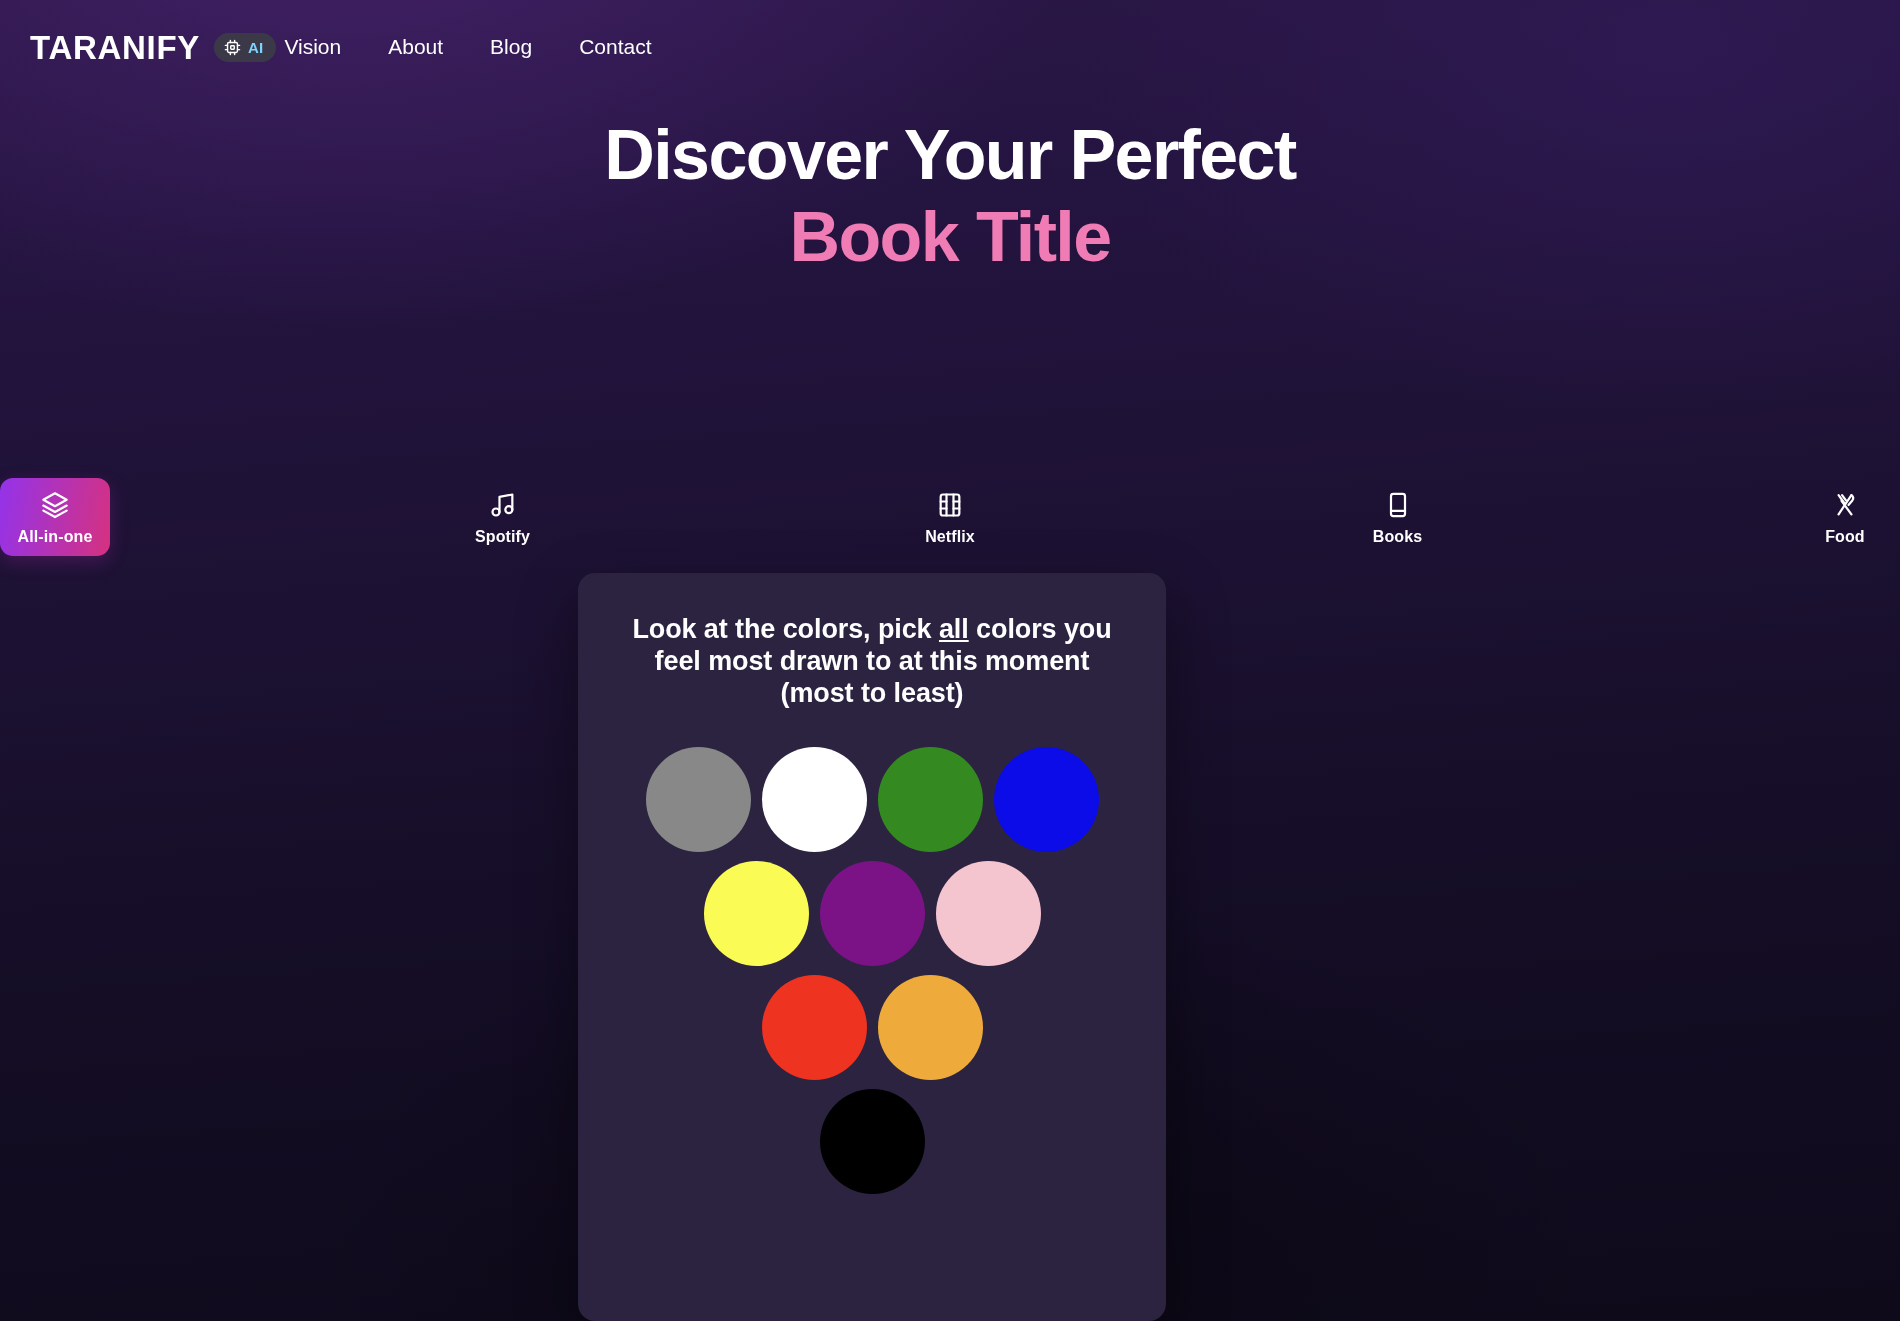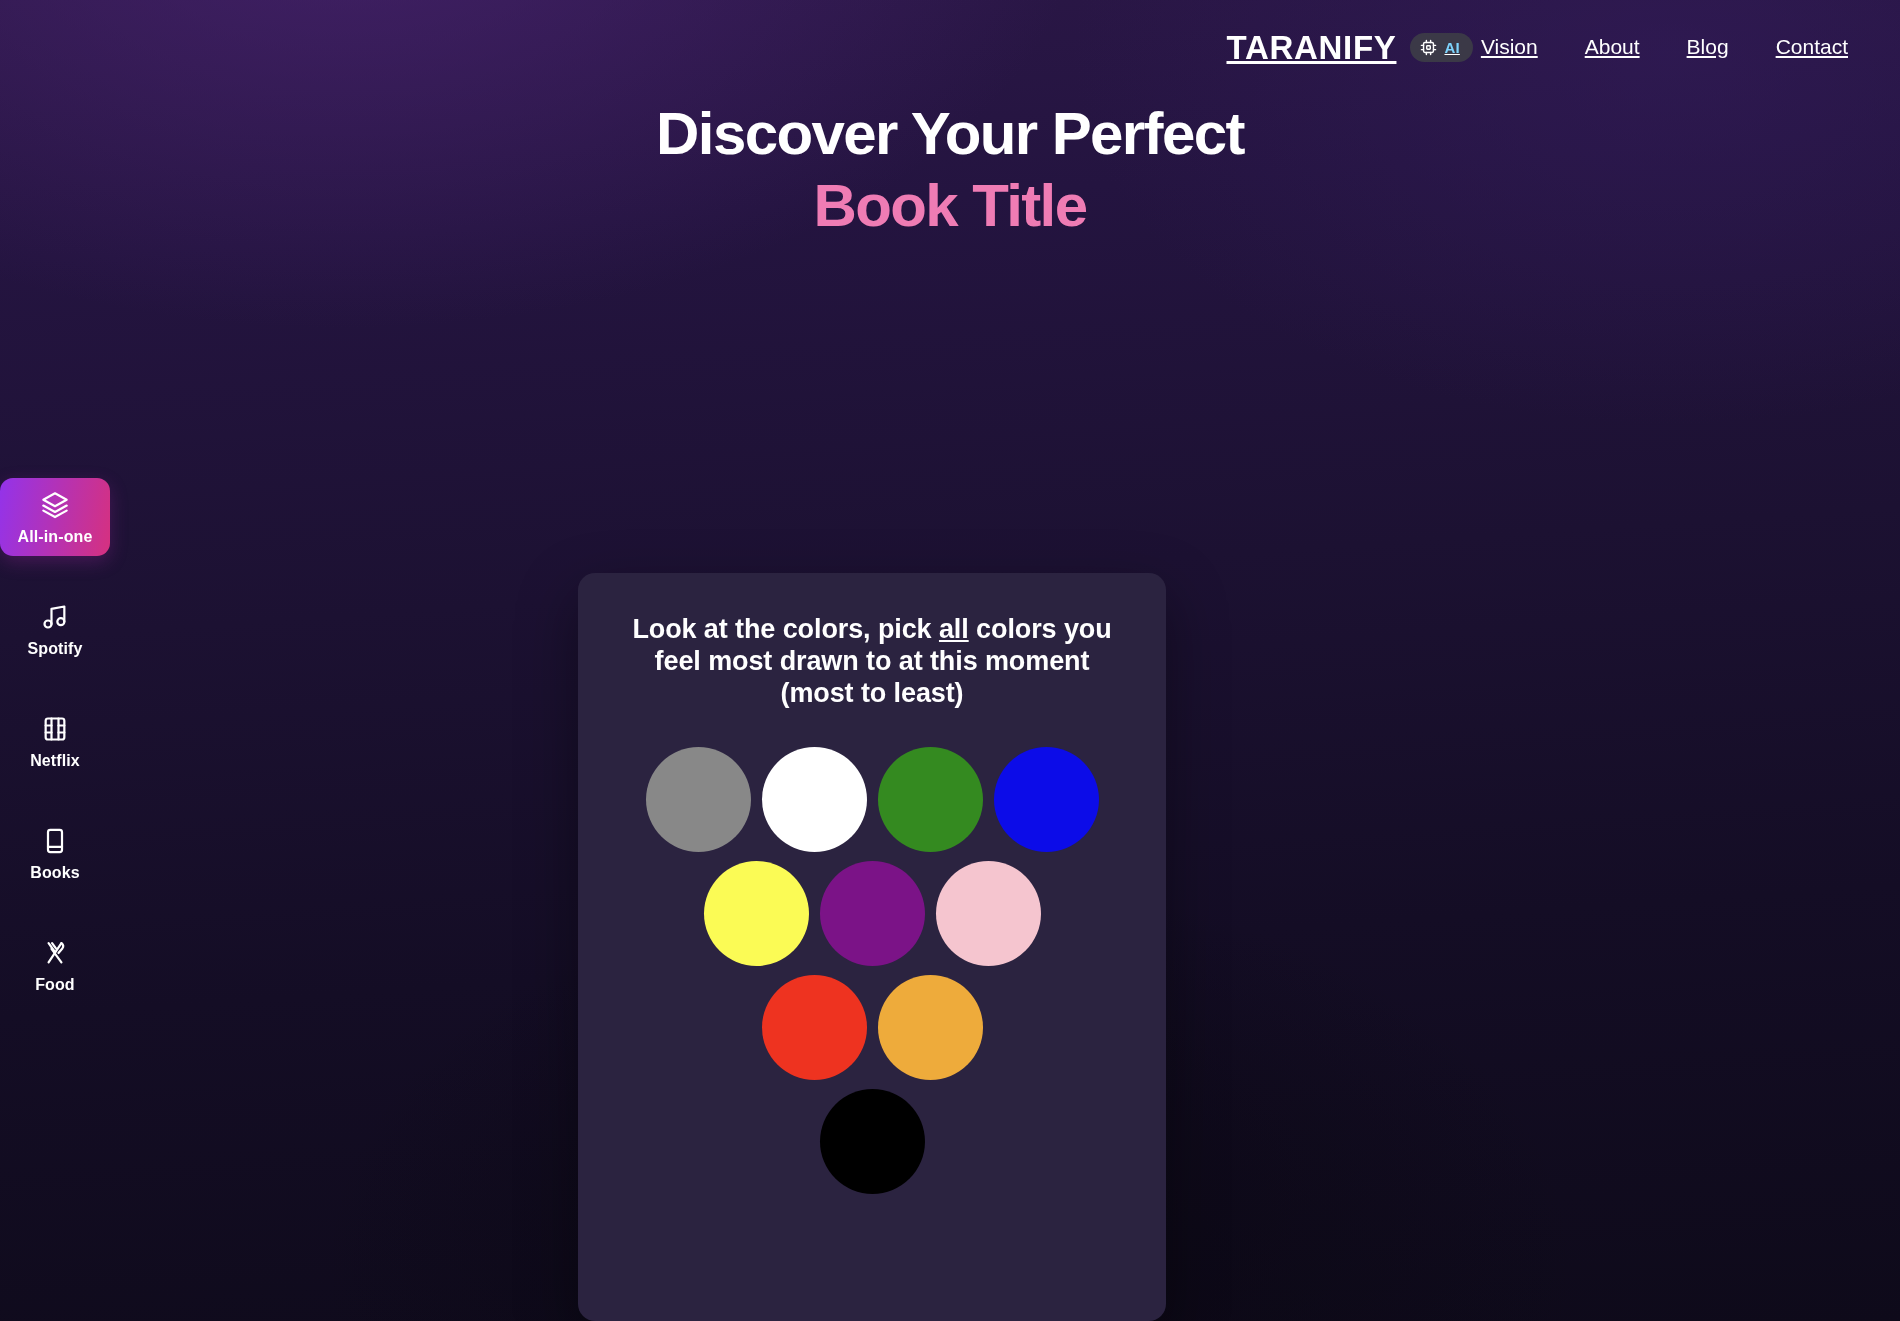--- a/index.html
+++ b/index.html
@@ -39,23 +39,22 @@
     height: 1321px;
   }
 
   
   .site-header {
     position: absolute;
     top: 0; left: 0; right: 4px;
     height: 94px;
     display: flex;
     align-items: center;
-    justify-content: flex-end;
+    justify-content: flex-start;
     padding: 0 32px 0 30px;
-    text-decoration: underline;
   }
   .brand {
     display: flex;
     align-items: center;
     gap: 14px;
     cursor: pointer;
   }
   .brand-word {
     font-size: 33px;
     font-weight: 700;
@@ -95,22 +94,22 @@
   }
 
   
   .hero {
     position: absolute;
     top: 104px;
     left: 0; right: 0;
     text-align: center;
   }
   .hero-title {
-    margin: 0;
-    font-size: 60px;
+    margin: 16px;
+    font-size: 70px;
     line-height: 1.0;
     font-weight: 700;
     letter-spacing: -1.6px;
     color: #ffffff;
   }
   .hero-title .line2 {
     display: block;
     margin-top: 12px;
     color: #ef7cb4;
   }
@@ -122,24 +121,23 @@
     color: #cfc2ef;
     font-weight: 400;
   }
 
   
   .tabs {
     position: absolute;
     top: 478px;
     left: 0; right: 0;
     display: flex;
-    justify-content: center;
+    justify-content: space-between;
     align-items: flex-start;
     gap: 34px;
-    flex-direction: column;
   }
   .tab {
     width: 110px;
     padding: 12px 6px 11px;
     border: none;
     background: transparent;
     border-radius: 13px;
     display: flex;
     flex-direction: column;
     align-items: center;

